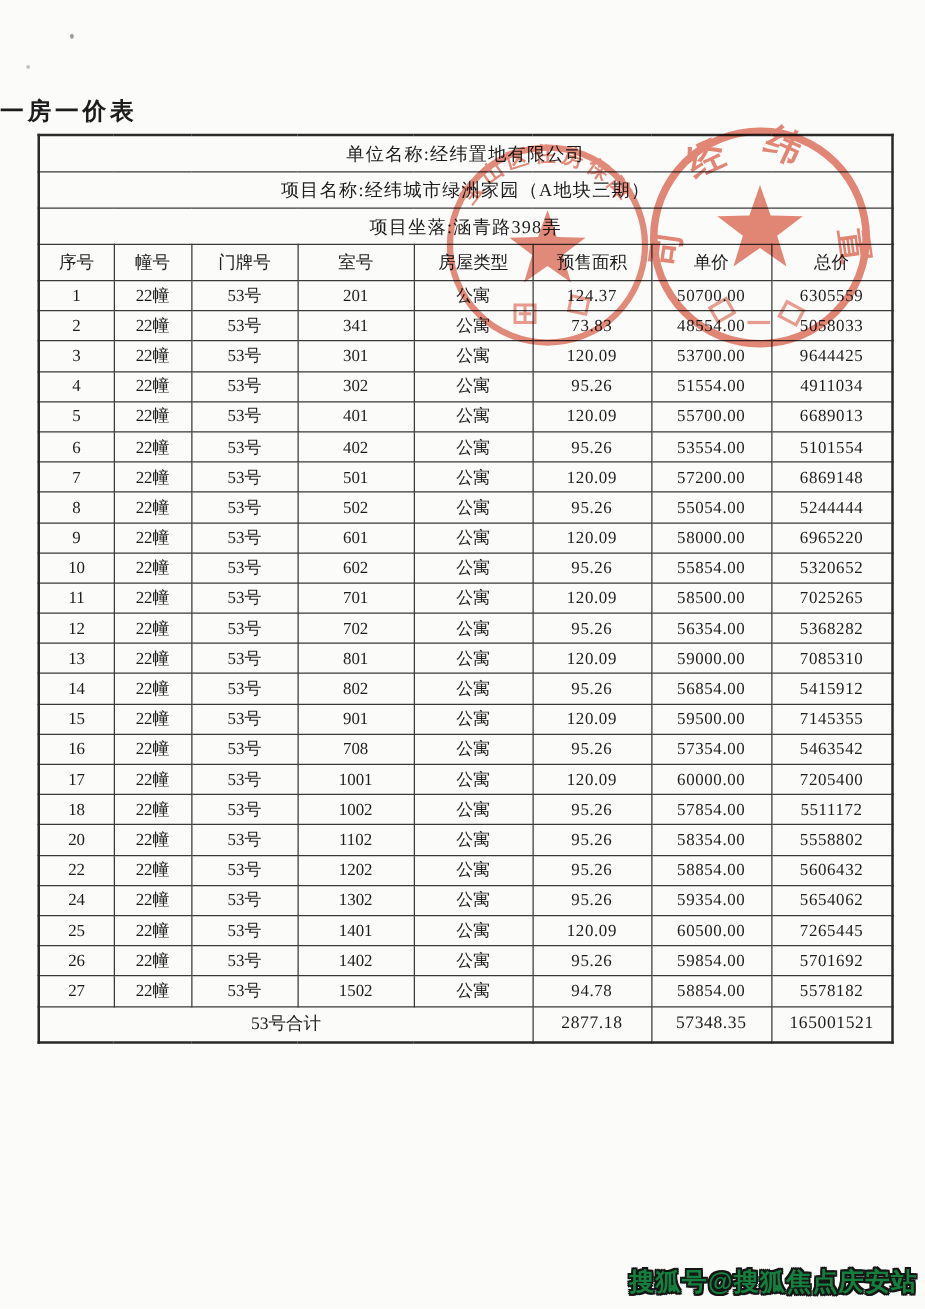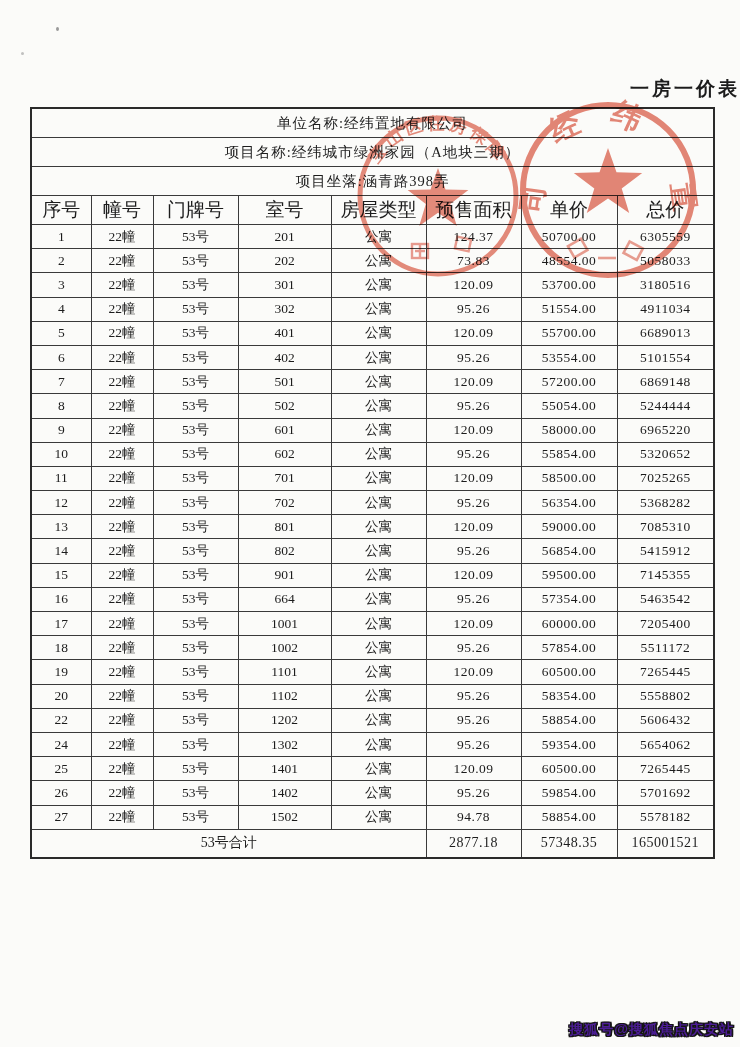--- a/index.html
+++ b/index.html
@@ -4,51 +4,51 @@
 <style>
   html,body{margin:0;padding:0;}
   body{
     width:740px;height:1047px;position:relative;overflow:hidden;
     background:#fbfbf9;
     font-family:"Liberation Serif","DejaVu Serif",serif;
     color:#1c1c1c;
   }
   .page-title{
     position:absolute;top:76px;left:0;width:740px;
-    text-align:right;font-size:19px;font-weight:bold;letter-spacing:3px;
+    text-align:left;font-size:19px;font-weight:bold;letter-spacing:3px;
   }
   .doc-table{
     position:absolute;left:30px;top:107px;width:683px;
     border-collapse:collapse;table-layout:fixed;
     font-size:13.5px;
     padding-left:12px;
   }
   .doc-table td,.doc-table th{
     border:1.6px solid #3a3a3a;
     padding:0 4px;text-align:center;vertical-align:middle;
     font-weight:normal;overflow:hidden;white-space:nowrap;
   }
   .doc-table{border:2px solid #2a2a2a;}
   .info-cell{
     text-align:left;font-size:14.5px;height:28px;padding-left:6px;letter-spacing:1px;
   }
-  .header-row th{height:28px;font-size:19px;}
+  .header-row th{height:28px;font-size:14px;}
   .data-row td{height:23.2px;font-size:13.5px;}
   .total-row td{height:27px;font-size:14px;}
   .num{letter-spacing:0.5px;}
   
   .stamp{position:absolute;mix-blend-mode:multiply;pointer-events:none;}
   .stamp-a{left:352px;top:108px;width:172px;height:172px;opacity:0.72;}
   .stamp-b{left:514px;top:96px;width:188px;height:188px;opacity:0.75;}
   
   .watermark{
     position:absolute;right:6px;bottom:8px;
     font-family:"Liberation Sans","DejaVu Sans",sans-serif;
-    font-size:14px;font-weight:bold;letter-spacing:1px;
-    color:#4c1d95;
+    font-size:20px;font-weight:bold;letter-spacing:1px;
+    color:#15803d;
     text-shadow:
       -1.4px -1.4px 0 #151515, 1.4px -1.4px 0 #151515,
       -1.4px  1.4px 0 #151515, 1.4px  1.4px 0 #151515,
       -1.4px 0 0 #151515, 1.4px 0 0 #151515,
       0 -1.4px 0 #151515, 0 1.4px 0 #151515;
   }
   .speck{position:absolute;background:#9a9a9a;border-radius:50%;}
   .speck1{left:56px;top:27px;width:3px;height:4px;}
   .speck2{left:21px;top:52px;width:3px;height:3px;opacity:.6;}
 </style>
@@ -97,35 +97,35 @@
         <td>201</td>
         <td>公寓</td>
         <td class="num">124.37</td>
         <td class="num">50700.00</td>
         <td class="num">6305559</td>
       </tr>
       <tr class="data-row">
         <td>2</td>
         <td>22幢</td>
         <td>53号</td>
-        <td>202</td>
+        <td>341</td>
         <td>公寓</td>
         <td class="num">73.83</td>
         <td class="num">48554.00</td>
         <td class="num">5058033</td>
       </tr>
       <tr class="data-row">
         <td>3</td>
         <td>22幢</td>
         <td>53号</td>
         <td>301</td>
         <td>公寓</td>
         <td class="num">120.09</td>
         <td class="num">53700.00</td>
-        <td class="num">3180516</td>
+        <td class="num">9644425</td>
       </tr>
       <tr class="data-row">
         <td>4</td>
         <td>22幢</td>
         <td>53号</td>
         <td>302</td>
         <td>公寓</td>
         <td class="num">95.26</td>
         <td class="num">51554.00</td>
         <td class="num">4911034</td>
@@ -237,21 +237,21 @@
         <td>901</td>
         <td>公寓</td>
         <td class="num">120.09</td>
         <td class="num">59500.00</td>
         <td class="num">7145355</td>
       </tr>
       <tr class="data-row">
         <td>16</td>
         <td>22幢</td>
         <td>53号</td>
-        <td>664</td>
+        <td>708</td>
         <td>公寓</td>
         <td class="num">95.26</td>
         <td class="num">57354.00</td>
         <td class="num">5463542</td>
       </tr>
       <tr class="data-row">
         <td>17</td>
         <td>22幢</td>
         <td>53号</td>
         <td>1001</td>
@@ -262,30 +262,20 @@
       </tr>
       <tr class="data-row">
         <td>18</td>
         <td>22幢</td>
         <td>53号</td>
         <td>1002</td>
         <td>公寓</td>
         <td class="num">95.26</td>
         <td class="num">57854.00</td>
         <td class="num">5511172</td>
-      </tr>
-      <tr class="data-row">
-        <td>19</td>
-        <td>22幢</td>
-        <td>53号</td>
-        <td>1101</td>
-        <td>公寓</td>
-        <td class="num">120.09</td>
-        <td class="num">60500.00</td>
-        <td class="num">7265445</td>
       </tr>
       <tr class="data-row">
         <td>20</td>
         <td>22幢</td>
         <td>53号</td>
         <td>1102</td>
         <td>公寓</td>
         <td class="num">95.26</td>
         <td class="num">58354.00</td>
         <td class="num">5558802</td>

